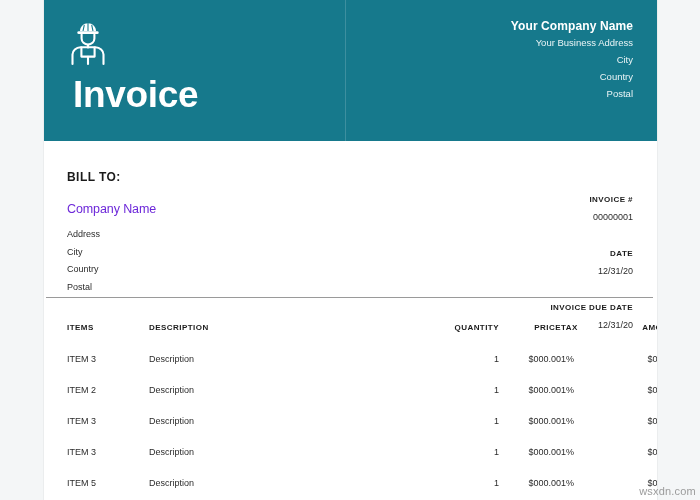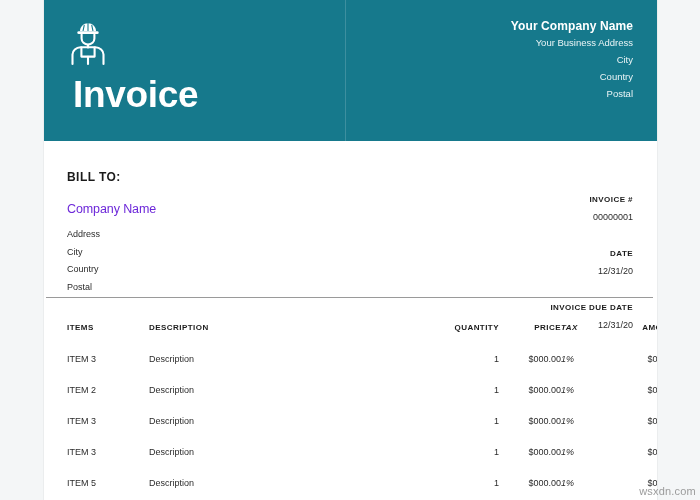--- a/index.html
+++ b/index.html
@@ -183,21 +183,21 @@
     font-size: 9px;
     color: #2b2b2b;
     padding: 0 0 21px 0;
     text-align: left;
     vertical-align: top;
   }
   .col-items    { width: 82px;  padding-left: 23px !important; }
   .col-desc     { width: 240px; }
   .col-qty      { width: 110px; text-align: right !important; }
   .col-price    { width: 62px;  text-align: right !important; }
-  .col-tax      { width: 34px;  text-align: right; font-style: italic; }
+  .col-tax      { width: 34px;  text-align: right; }
   .col-amount   { width: 85px;  text-align: right !important; padding-right: 27px !important; }
 
   
   #watermark {
     position: absolute;
     right: 4px;
     bottom: 3px;
     font-size: 11px;
     color: #9b9b9b;
     font-family: "Liberation Sans", sans-serif;

